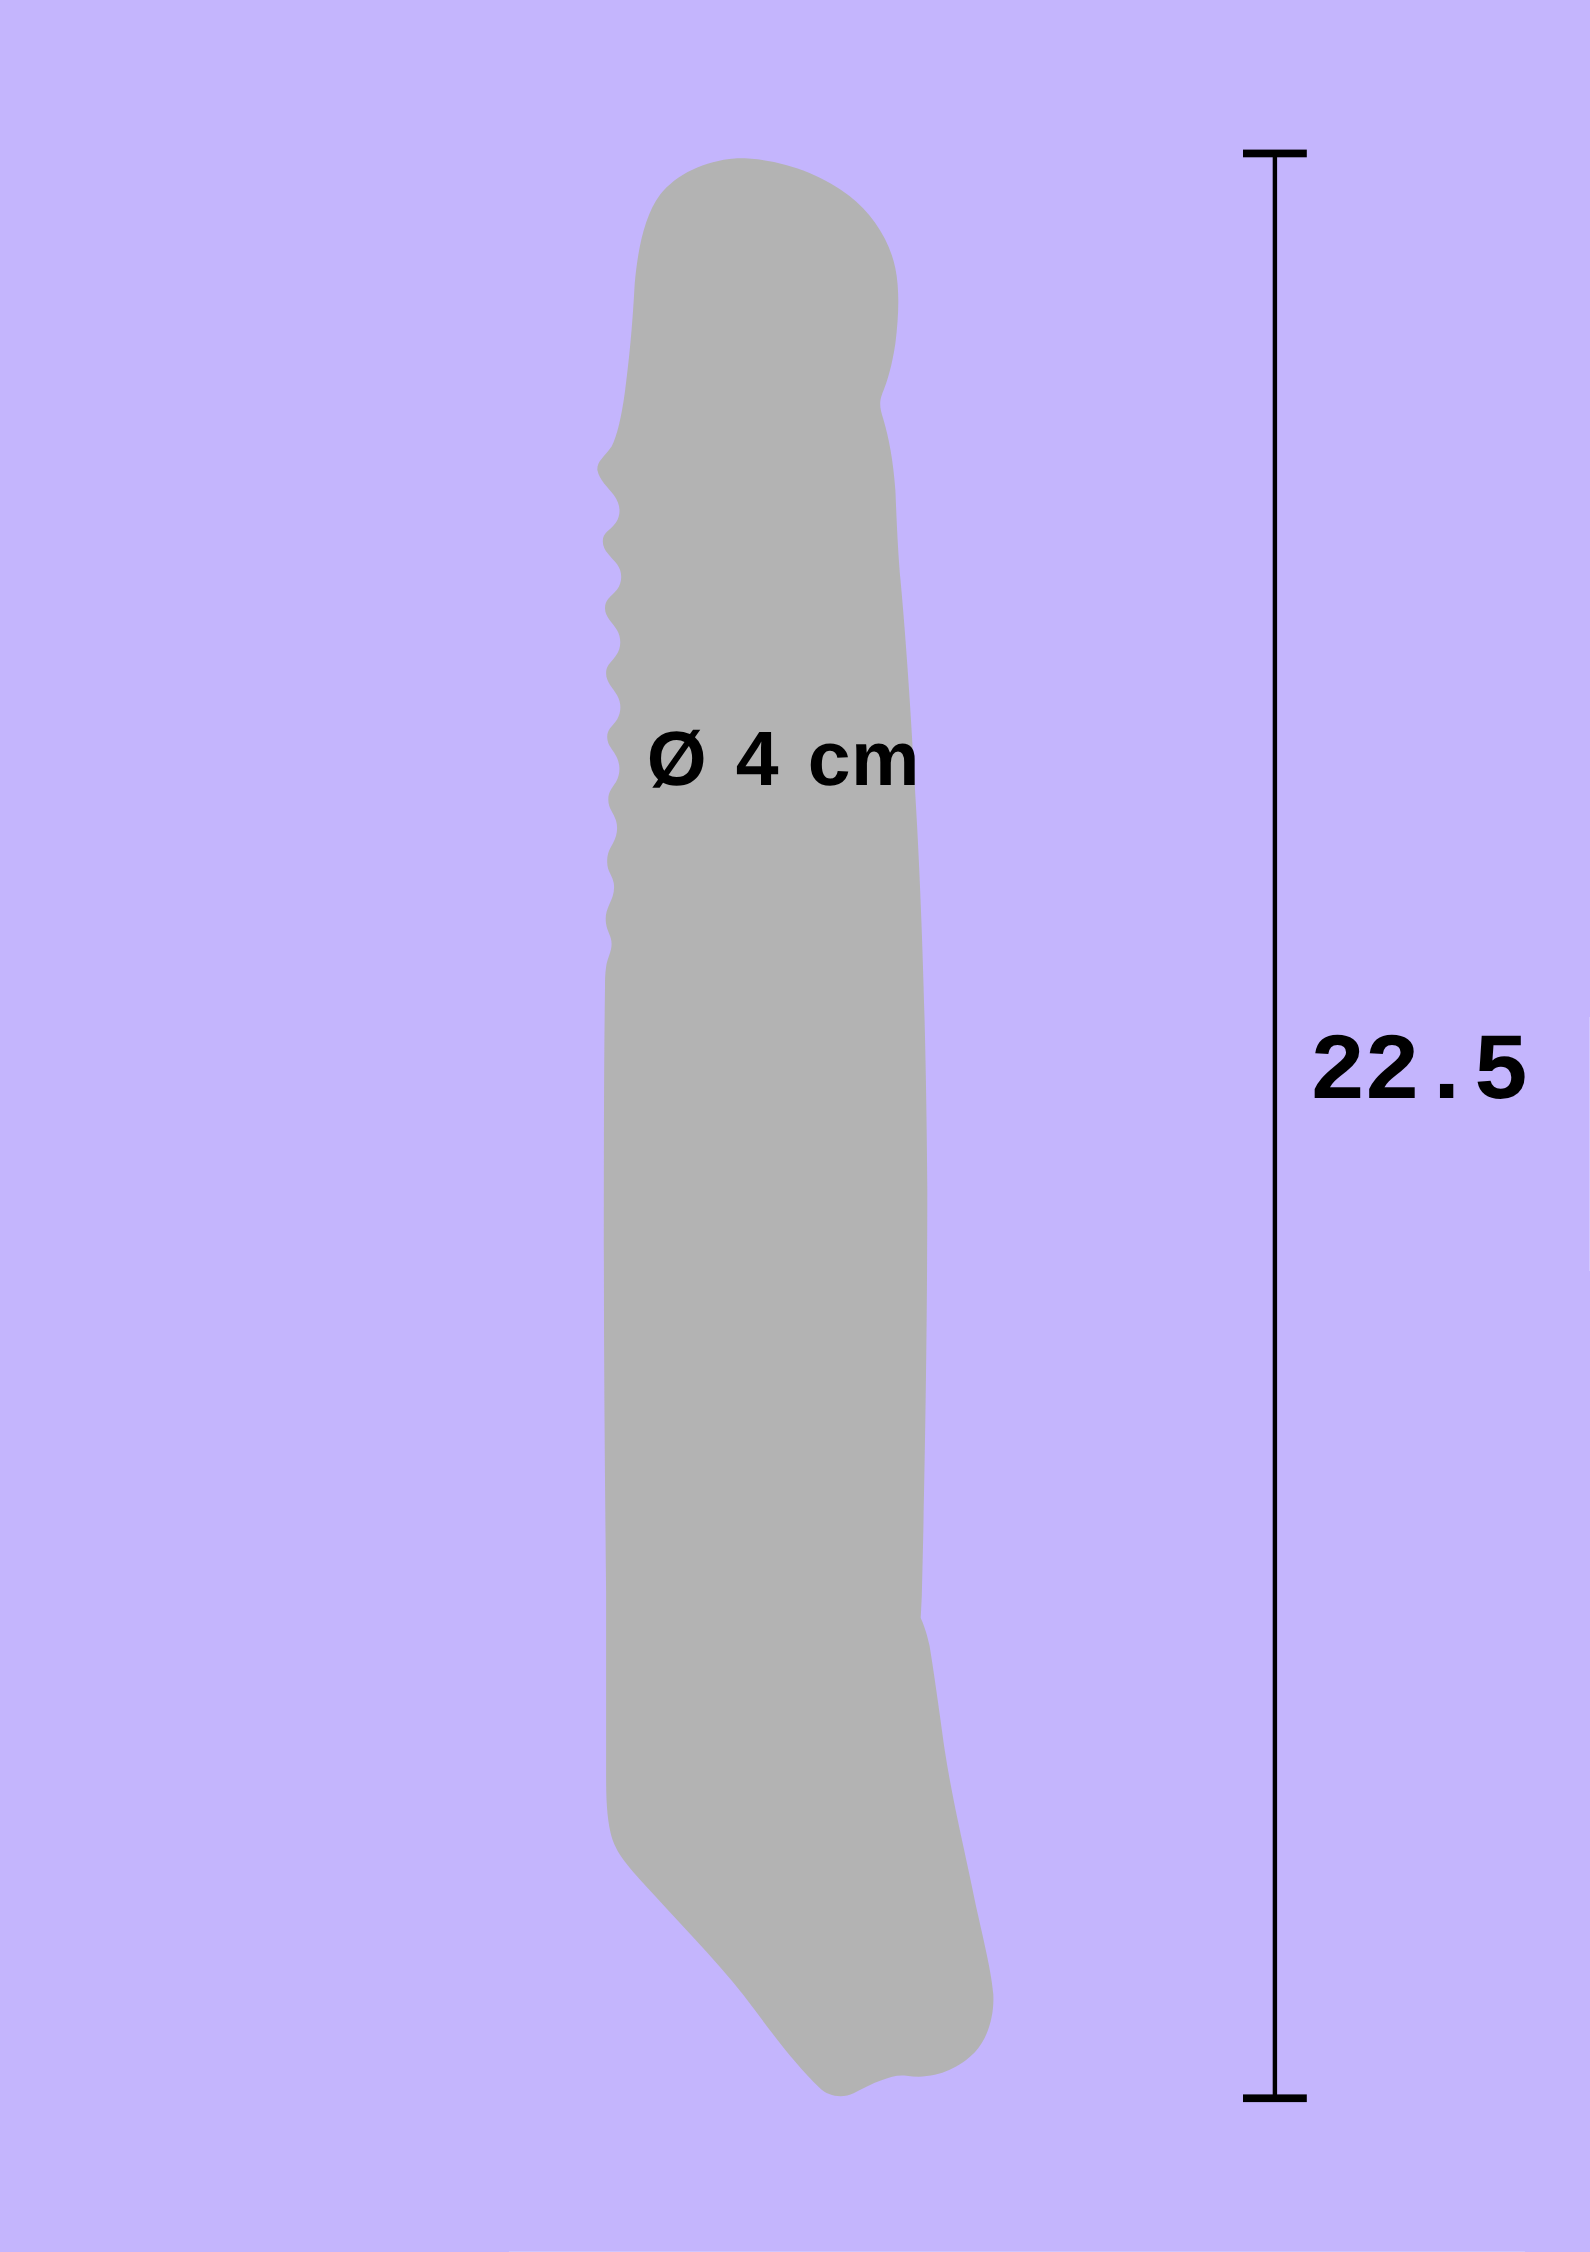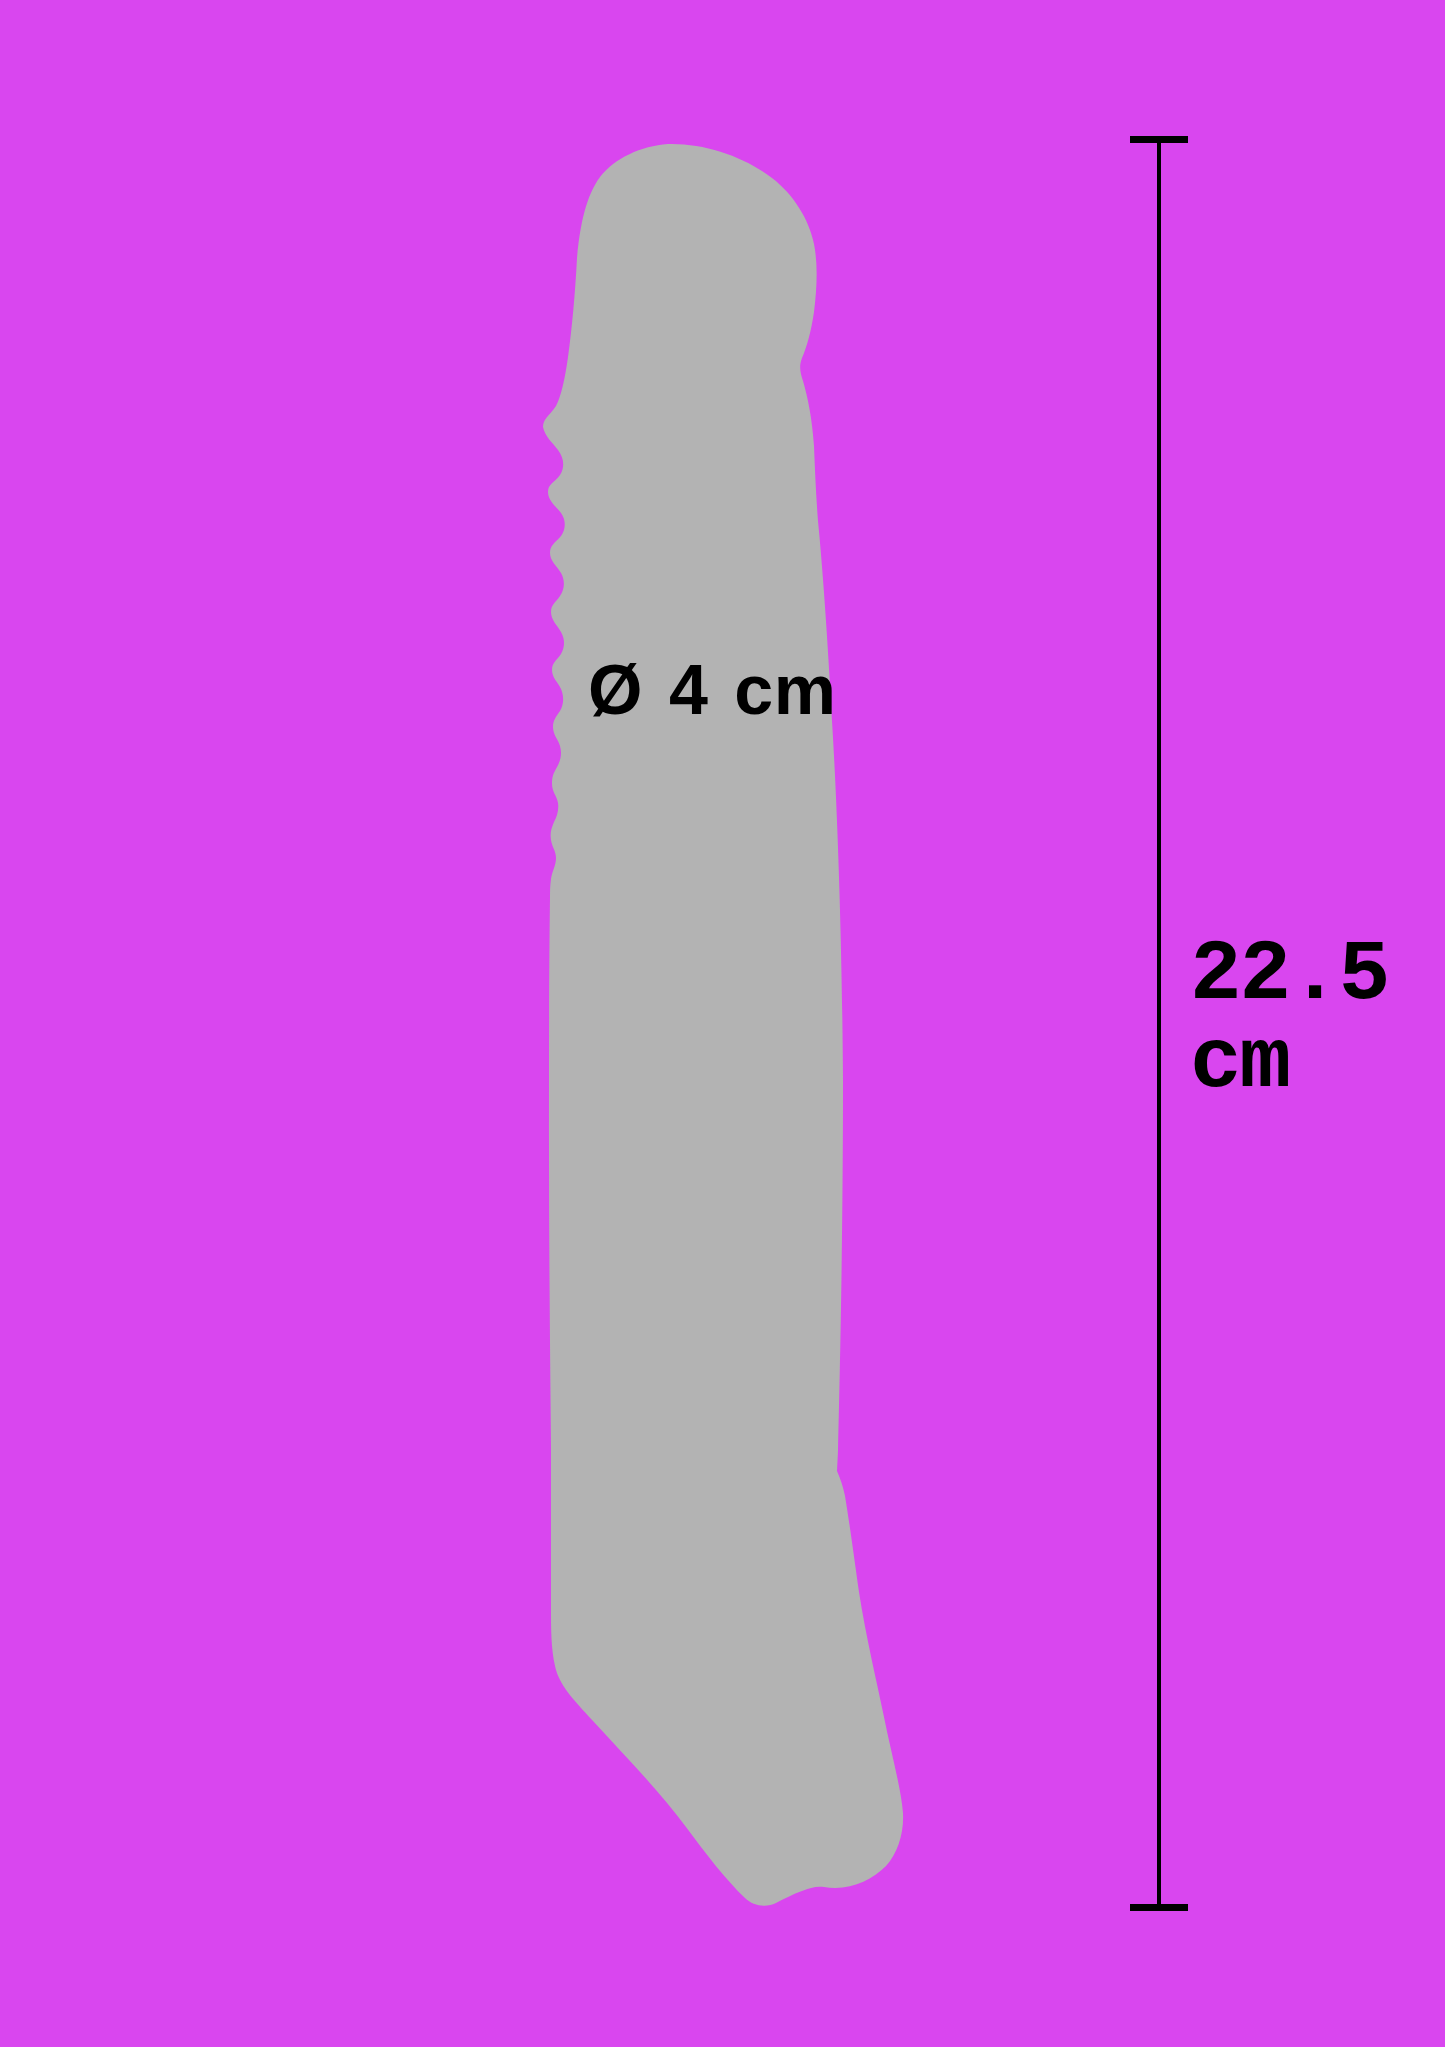--- a/index.html
+++ b/index.html
@@ -45,21 +45,21 @@
     position: absolute;
     left: 1130px;
     width: 58px; height: 7px;
   }
   .measure-tick.top { top: 136px; }
   .measure-tick.bottom { top: 1904px; }
 </style>
 </head>
 <body>
 
-<div class="canvas" style="background-color: #d946ef;">
+<div class="canvas" style="background-color: #c4b5fd;">
 
   <svg class="silhouette-svg" viewBox="0 0 1445 2047" xmlns="http://www.w3.org/2000/svg">
     <path d="M 668 144
              C 641 146 615 158 600 177
              C 586 196 580 225 577 258
              C 575 296 572 327 568 357
              C 565 379 561 396 556 406
              C 549 416 543 419 543 427
              C 545 437 553 443 558 450
              C 564 458 565 467 560 475
@@ -118,16 +118,15 @@
   <div class="dia-label" style="color: rgb(0, 0, 0);">Ø 4 cm</div>
 
   <div class="measure-vline" style="background-color: rgb(0, 0, 0);"></div>
 
   <div class="measure-tick top" style="background-color: rgb(0, 0, 0);"></div>
 
   <div class="measure-tick bottom" style="background-color: rgb(0, 0, 0);"></div>
 
   <div class="len-label" style="color: rgb(0, 0, 0);">
     <span>22.5</span>
-    <span>cm</span>
   </div>
 
 </div>
 
 </body></html>

